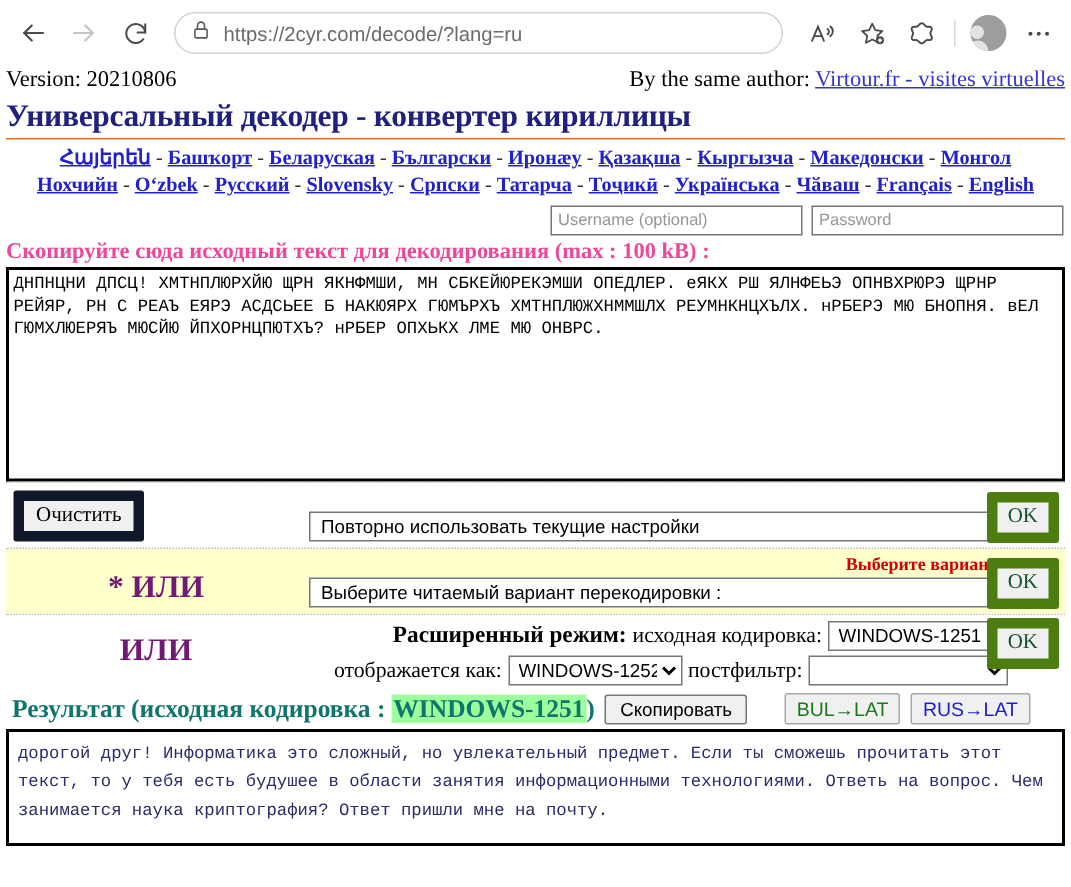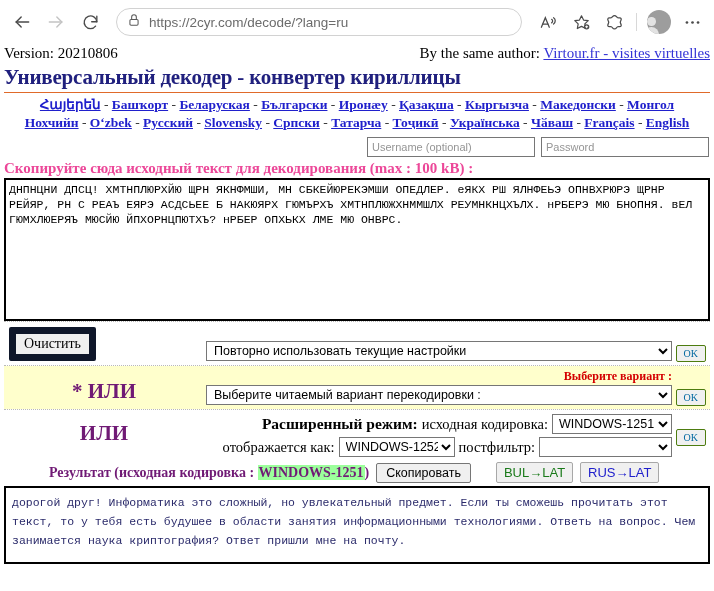--- a/index.html
+++ b/index.html
@@ -206,26 +206,26 @@
     border: 1px solid #767676;
     background: #fff;
     color: #000;
     padding-left: 3px;
   }
   .btn-ok {
     position: absolute;
     right: 4px;
     bottom: 3px;
     font-family: "Liberation Serif", serif;
-    font-size: 10px;
+    font-size: 14px;
     padding: 2px 7px;
-    border: 1px solid #4d7c0f;
+    border: 7px solid #4d7c0f;
     background: #f0f0f0;
     border-radius: 2px;
-    color: #0369a1;
+    color: #14532d;
   }
 
   
   .row-variant {
     background: #ffffcc;
     display: flex;
     align-items: flex-end;
     padding: 5px 0 4px 0;
     position: relative;
     min-height: 34px;
@@ -285,25 +285,24 @@
   select.postf { width: 133px; }
 
   
   .result-head {
     display: flex;
     align-items: center;
     gap: 7px;
     padding: 3px 0 3px 4px;
   }
   .result-head .rh-title {
-    font-size: 14px;
-    font-weight: bold;
-    color: #701a75;
+    font-size: 17px;
+    font-weight: bold;
+    color: #0f766e;
     white-space: nowrap;
-    margin-left: 41px;
   }
   .hl-enc {
     background: #9cff9c;
     font-weight: bold;
     padding: 0 1px;
   }
   .btn-copy {
     font-family: "Liberation Sans", sans-serif;
     font-size: 12.5px;
     padding: 2px 9px;

